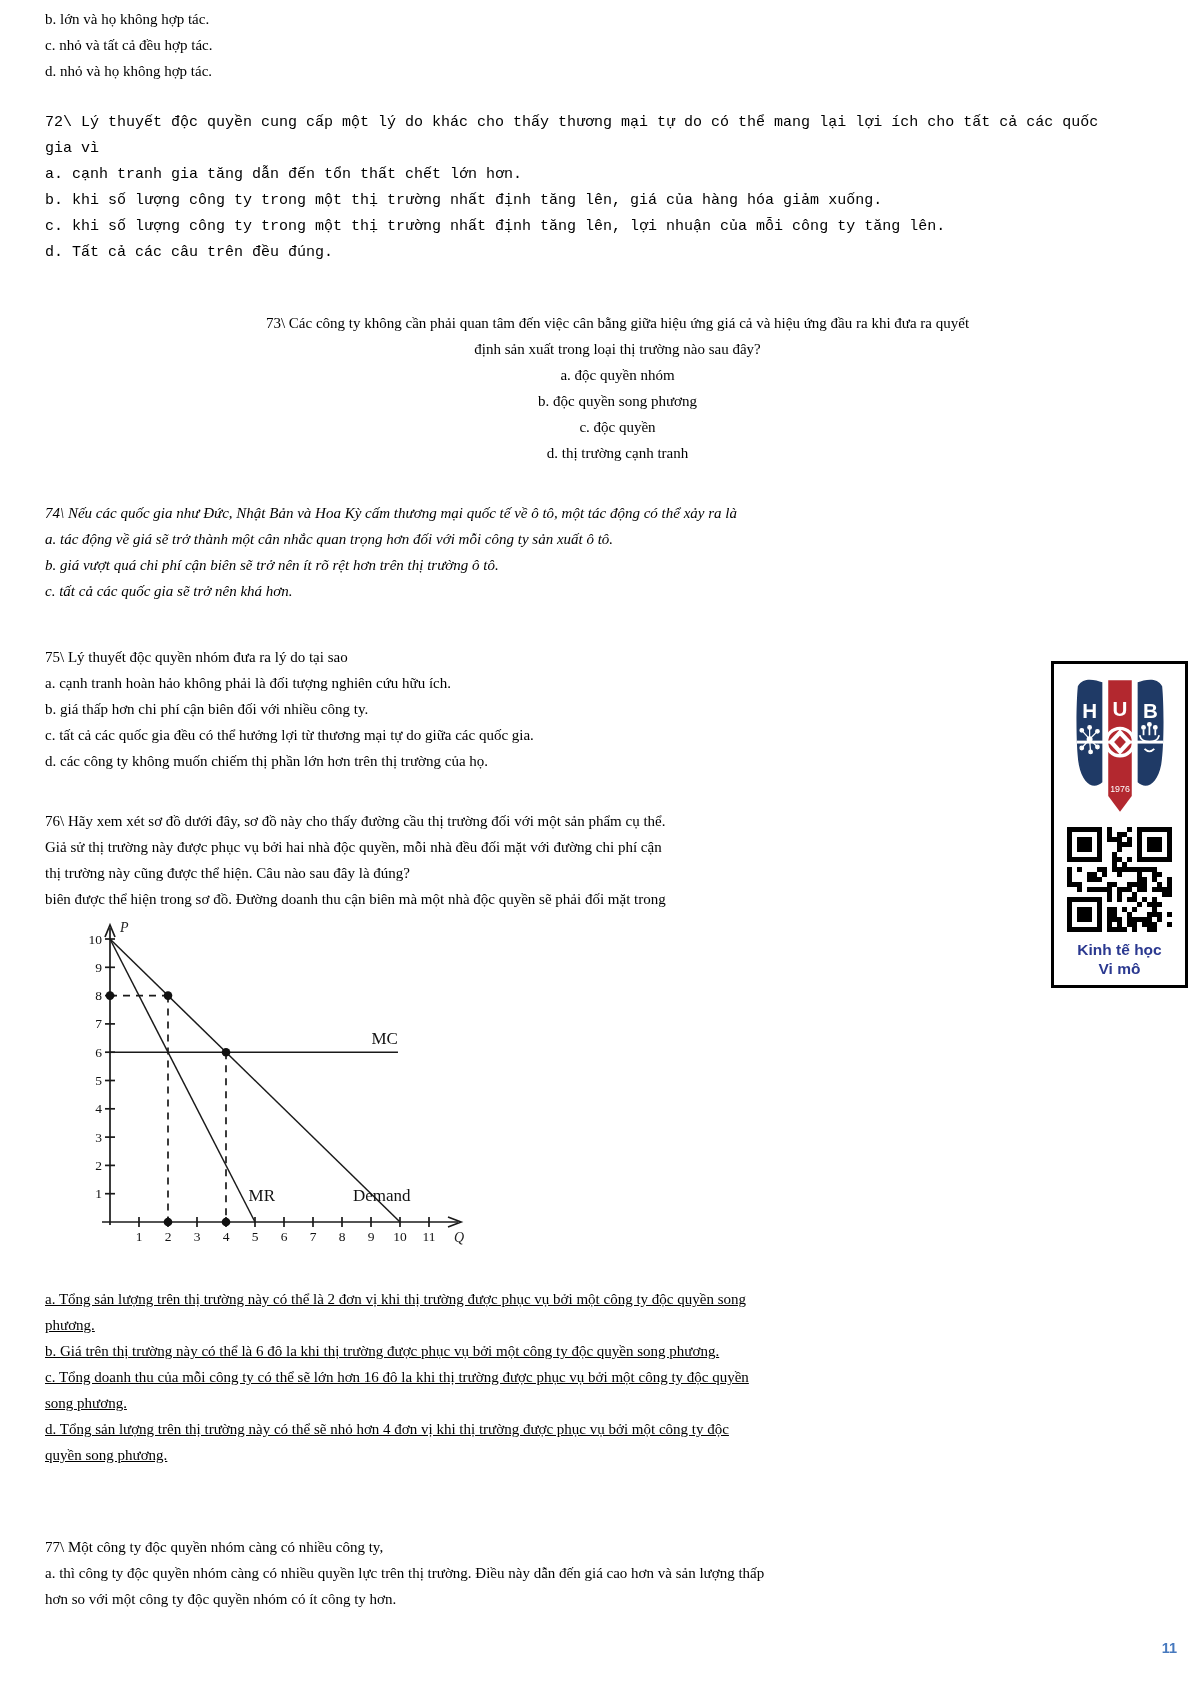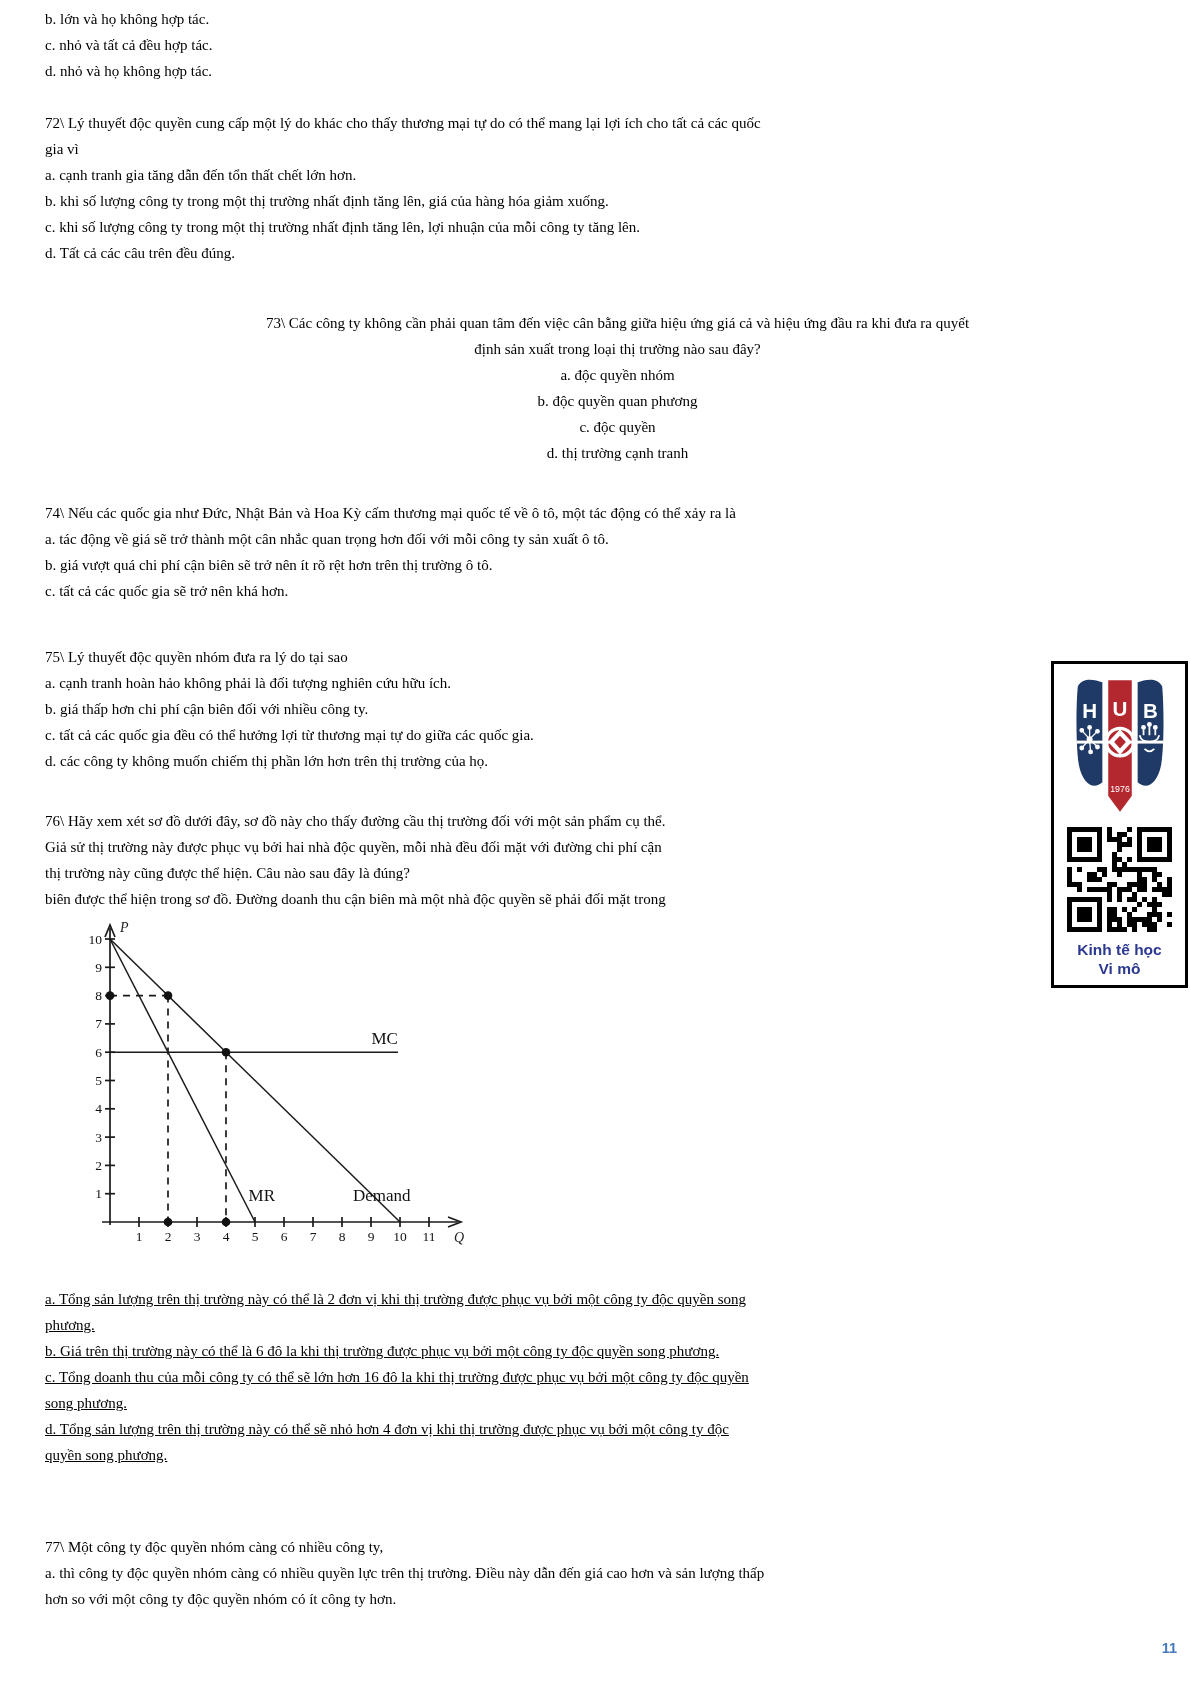--- a/index.html
+++ b/index.html
@@ -1,23 +1,23 @@
 <!DOCTYPE html>
 <html style="--logo-navy: #1F3A66; --logo-red: #B3282F; --caption-blue: #2B3990; --page-number-blue: #4779BE;"><head>
 <meta charset="utf-8">
 <style>
   html,body{margin:0;padding:0;background:#e8e8e8;}
   .page{position:relative;width:1190px;height:1684px;margin:0 auto;background:#ffffff;
         font-family:"Liberation Serif","DejaVu Serif",serif;color:#000;overflow:hidden;}
   .textcol{padding:6px 0 0 13px;}
   .block{margin:0;}
   .line{font-size:15px;line-height:26px;white-space:pre;margin-left:32px;}
-  [data-block="q72"]{margin-top:26px;}
+  [data-block="q72"]{margin-top:26px;font-family:Liberation Mono, monospace;}
   [data-block="q73"]{margin-top:44px;text-align:center;}
-  [data-block="q74"]{margin-top:34px;}
+  [data-block="q74"]{margin-top:34px;font-style:italic;}
   [data-block="q75"]{margin-top:40px;}
   [data-block="q76-intro"]{margin-top:34px;}
   [data-block="q76-options"]{margin-top:37px;text-decoration:underline;}
   [data-block="q77"]{margin-top:66px;}
   .chart-fig{margin:2px 0 0 59px;padding:0;width:412px;height:335px;}
   .ax{stroke:#1a1a1a;stroke-width:1.7;fill:none;}
   .curve{stroke:#1a1a1a;stroke-width:1.5;fill:none;}
   .dash{stroke:#1a1a1a;stroke-width:1.7;fill:none;stroke-dasharray:7 6;}
   .tick{font:13.5px "Liberation Serif",serif;fill:#111;}
   .clabel{font:17px "Liberation Serif",serif;fill:#111;}
@@ -51,21 +51,21 @@
         <div class="line">gia vì</div>
         <div class="line">a. cạnh tranh gia tăng dẫn đến tổn thất chết lớn hơn.</div>
         <div class="line">b. khi số lượng công ty trong một thị trường nhất định tăng lên, giá của hàng hóa giảm xuống.</div>
         <div class="line">c. khi số lượng công ty trong một thị trường nhất định tăng lên, lợi nhuận của mỗi công ty tăng lên.</div>
         <div class="line">d. Tất cả các câu trên đều đúng.</div>
       </div>
       <div class="block" data-block="q73">
         <div class="line">73\ Các công ty không cần phải quan tâm đến việc cân bằng giữa hiệu ứng giá cả và hiệu ứng đầu ra khi đưa ra quyết</div>
         <div class="line">định sản xuất trong loại thị trường nào sau đây?</div>
         <div class="line">a. độc quyền nhóm</div>
-        <div class="line">b. độc quyền quan phương</div>
+        <div class="line">b. độc quyền song phương</div>
         <div class="line">c. độc quyền</div>
         <div class="line">d. thị trường cạnh tranh</div>
       </div>
       <div class="block" data-block="q74">
         <div class="line">74\ Nếu các quốc gia như Đức, Nhật Bản và Hoa Kỳ cấm thương mại quốc tế về ô tô, một tác động có thể xảy ra là</div>
         <div class="line">a. tác động về giá sẽ trở thành một cân nhắc quan trọng hơn đối với mỗi công ty sản xuất ô tô.</div>
         <div class="line">b. giá vượt quá chi phí cận biên sẽ trở nên ít rõ rệt hơn trên thị trường ô tô.</div>
         <div class="line">c. tất cả các quốc gia sẽ trở nên khá hơn.</div>
       </div>
       <div class="block" data-block="q75">

